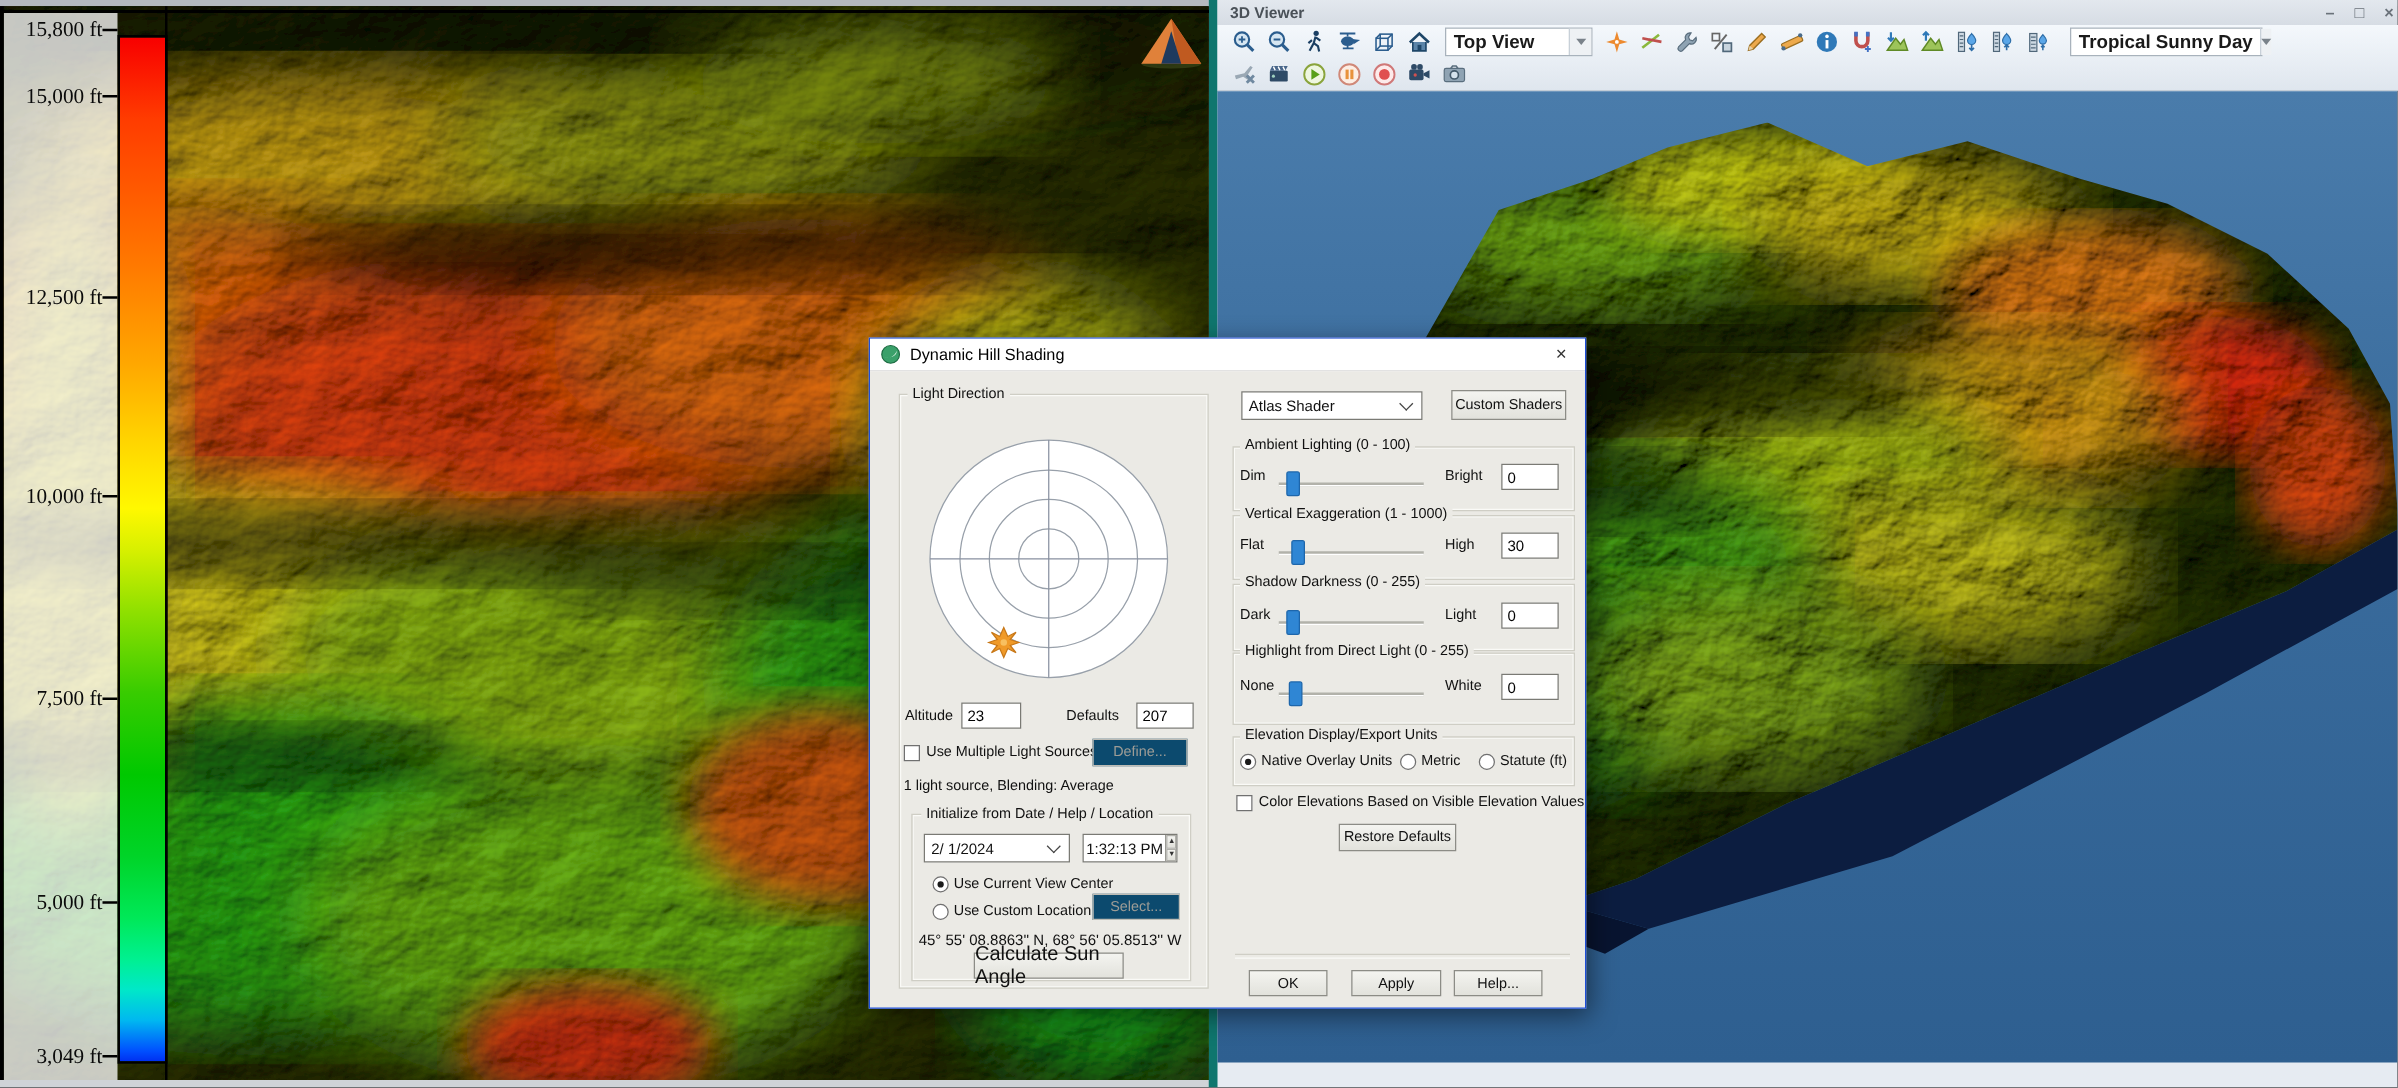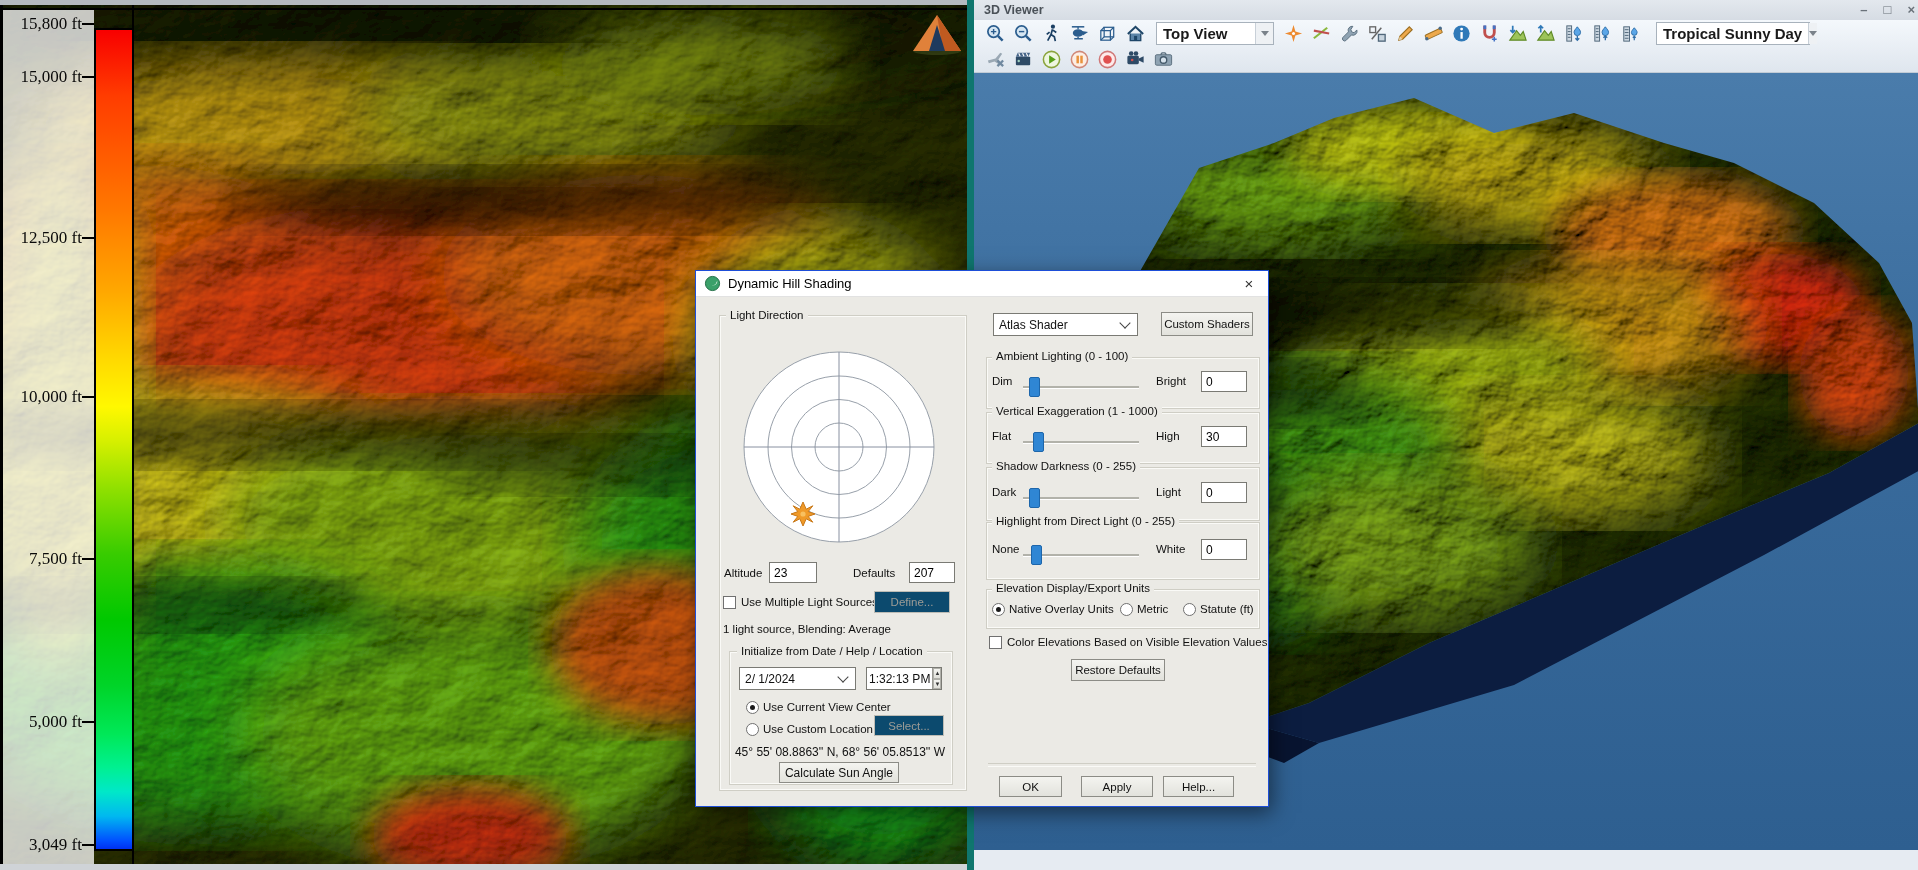--- a/index.html
+++ b/index.html
@@ -478,21 +478,21 @@
       </span>
     </span>
 
     <span class="abs radio checked" style="left:50px;top:430px"></span>
     <span class="abs lbl" style="left:67px;top:430px">Use Current View Center</span>
     <span class="abs radio" style="left:50px;top:452px"></span>
     <span class="abs lbl" style="left:67px;top:452px">Use Custom Location</span>
     <span class="abs btn disabled" style="left:178px;top:444px;width:70px;height:21px">Select...</span>
 
     <span class="abs lbl" style="left:33px;top:474px;width:222px;text-align:center;font-size:12px">45° 55' 08.8863'' N, 68° 56' 05.8513'' W</span>
-    <span class="abs btn" style="left:83px;top:491px;width:120px;height:21px;font-size:12px">Calculate Sun Angle</span>
+    <span class="abs btn" style="left:83px;top:491px;width:120px;height:21px;font-size:16px">Calculate Sun Angle</span>
 
     <span class="abs combo" style="left:297px;top:42px;width:145px;height:23px">
       <span class="txt">Atlas Shader</span>
       <span class="chev"></span>
     </span>
     <span class="abs btn" style="left:465px;top:41px;width:92px;height:24px">Custom Shaders</span>
 
     <div class="abs groupbox" style="left:290px;top:86px;width:272px;height:50px"></div>
     <span class="abs grouplabel" style="left:296px;top:79px">Ambient Lighting (0 - 100)</span>
     <span class="abs lbl" style="left:296px;top:104px">Dim</span>

